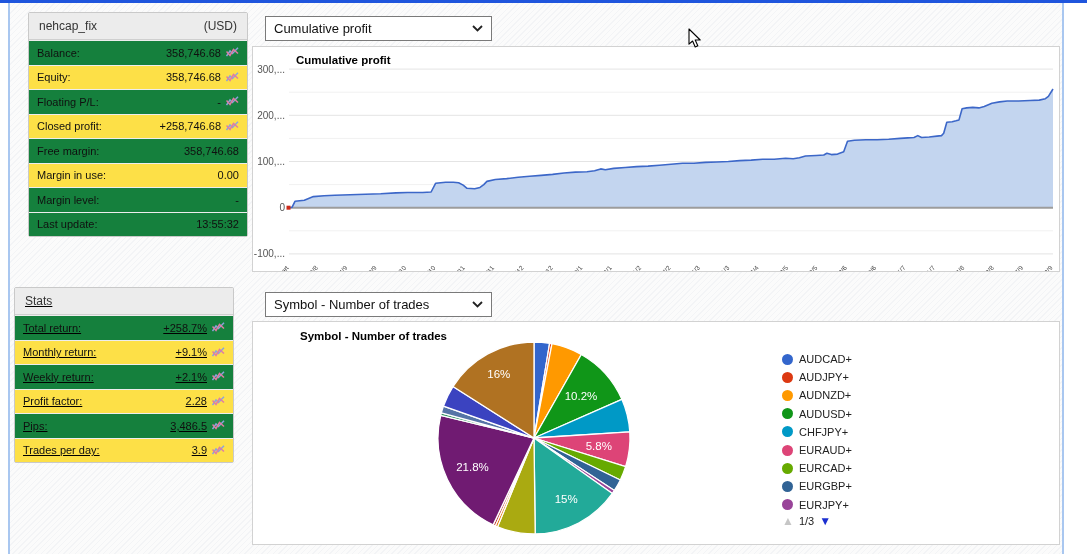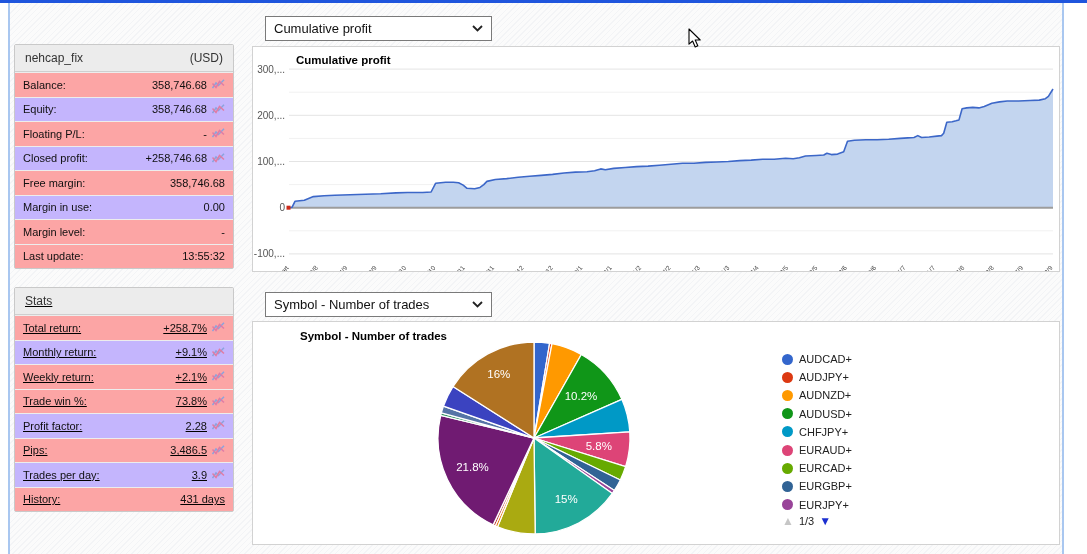--- a/index.html
+++ b/index.html
@@ -4,28 +4,28 @@
 <style>
   html,body{margin:0;padding:0;background:#fff;}
   .stage{position:relative;width:1087px;height:554px;background:#fff;overflow:hidden;
          font-family:"Liberation Sans",sans-serif;-webkit-font-smoothing:antialiased;}
   .topbar{position:absolute;left:0;top:0;width:1087px;height:3px;background:#1f55dd;}
   .edge{position:absolute;top:3px;width:2px;height:551px;background:#a9c7f0;}
   .edge.l{left:8px;} .edge.r{left:1062px;}
   .texture{position:absolute;left:10px;top:3px;width:1052px;height:551px;
            background:repeating-linear-gradient(135deg,#fbfbfb 0 3px,#f3f4f6 3px 4px);}
   .panel{position:absolute;background:#fff;border:1px solid #c9c9c9;border-radius:2px;width:218px;}
-  .panel.account{left:14px;top:12px;margin-top:32px;}
+  .panel.account{left:28px;top:12px;}
   .panel.stats{left:14px;top:287px;text-decoration:underline;}
   .panel-header{height:26px;background:#ececec;border-bottom:1px solid #cfcfcf;
     display:flex;align-items:center;justify-content:space-between;padding:0 10px;
     font-size:12px;color:#333;}
   .prow{display:flex;align-items:center;height:23.5px;padding:0 8px;font-size:11px;
-        color:#101010;border-top:1px solid #ededed;background:#fca5a5;}
-  .prow.alt{background:#c4b5fd;}
+        color:#101010;border-top:1px solid #ededed;background:#15803d;}
+  .prow.alt{background:#fde047;}
   .prow .lbl{flex:1;}
   .prow .val{text-align:left;white-space:nowrap;}
   .prow .spark{margin-left:5px;display:flex;align-items:center;}
   .cbx{display:inline-block;width:13px;height:13px;background:#b8860b;border:1px solid #8a650a;
        border-radius:2px;color:#fff;font-size:10px;font-weight:bold;line-height:13px;
        text-align:center;margin-right:5px;}
   .select{position:absolute;width:227px;height:25px;background:#fff;border:1px solid #7a7a7a;
           display:flex;align-items:center;padding:0 8px;font-size:13px;color:#111;
           box-sizing:border-box;cursor:default;}
   .select .chev{margin-left:auto;display:flex;}
@@ -148,30 +148,20 @@
         <div class="prow">
           <span class="lbl">Weekly return:</span>
           <span class="val">+2.1%</span>
           <span class="spark">
             <svg width="13" height="11" viewBox="0 0 13 11">
               <polyline points="0.5,9 4,4 6.5,6.5 12,0.8" fill="none" stroke="#8ba3dc" stroke-width="1.5"></polyline>
               <polyline points="0.5,4.5 4,8.5 7.5,2.5 12,6.5" fill="none" stroke="#e07ca4" stroke-width="1.5"></polyline>
             </svg>
           </span>
         </div>
-        <div class="prow">
-          <span class="lbl">Trade win %:</span>
-          <span class="val">73.8%</span>
-          <span class="spark">
-            <svg width="13" height="11" viewBox="0 0 13 11">
-              <polyline points="0.5,9 4,4 6.5,6.5 12,0.8" fill="none" stroke="#8ba3dc" stroke-width="1.5"></polyline>
-              <polyline points="0.5,4.5 4,8.5 7.5,2.5 12,6.5" fill="none" stroke="#e07ca4" stroke-width="1.5"></polyline>
-            </svg>
-          </span>
-        </div>
         <div class="prow alt">
           <span class="lbl">Profit factor:</span>
           <span class="val">2.28</span>
           <span class="spark">
             <svg width="13" height="11" viewBox="0 0 13 11">
               <polyline points="0.5,9 4,4 6.5,6.5 12,0.8" fill="none" stroke="#8ba3dc" stroke-width="1.5"></polyline>
               <polyline points="0.5,4.5 4,8.5 7.5,2.5 12,6.5" fill="none" stroke="#e07ca4" stroke-width="1.5"></polyline>
             </svg>
           </span>
         </div>
@@ -187,24 +177,20 @@
         </div>
         <div class="prow alt">
           <span class="lbl">Trades per day:</span>
           <span class="val">3.9</span>
           <span class="spark">
             <svg width="13" height="11" viewBox="0 0 13 11">
               <polyline points="0.5,9 4,4 6.5,6.5 12,0.8" fill="none" stroke="#8ba3dc" stroke-width="1.5"></polyline>
               <polyline points="0.5,4.5 4,8.5 7.5,2.5 12,6.5" fill="none" stroke="#e07ca4" stroke-width="1.5"></polyline>
             </svg>
           </span>
-        </div>
-        <div class="prow">
-          <span class="lbl">History:</span>
-          <span class="val">431 days</span>
         </div>
       </div>
   </div>
 
   <div class="select sel1">
     <span>Cumulative profit</span>
     <span class="chev">
       <svg width="11" height="7" viewBox="0 0 11 7">
           <polyline points="1,1 5.5,5.5 10,1" fill="none" stroke="#222" stroke-width="1.8"></polyline>
         </svg>

